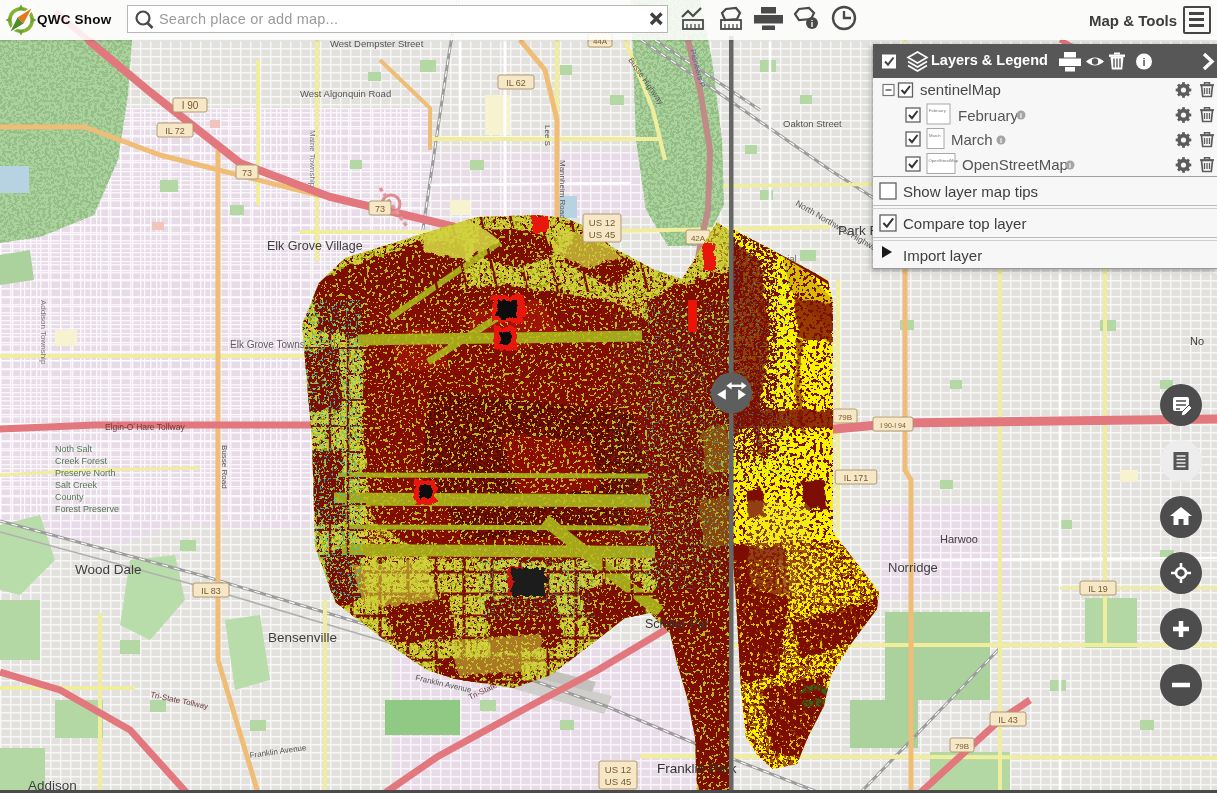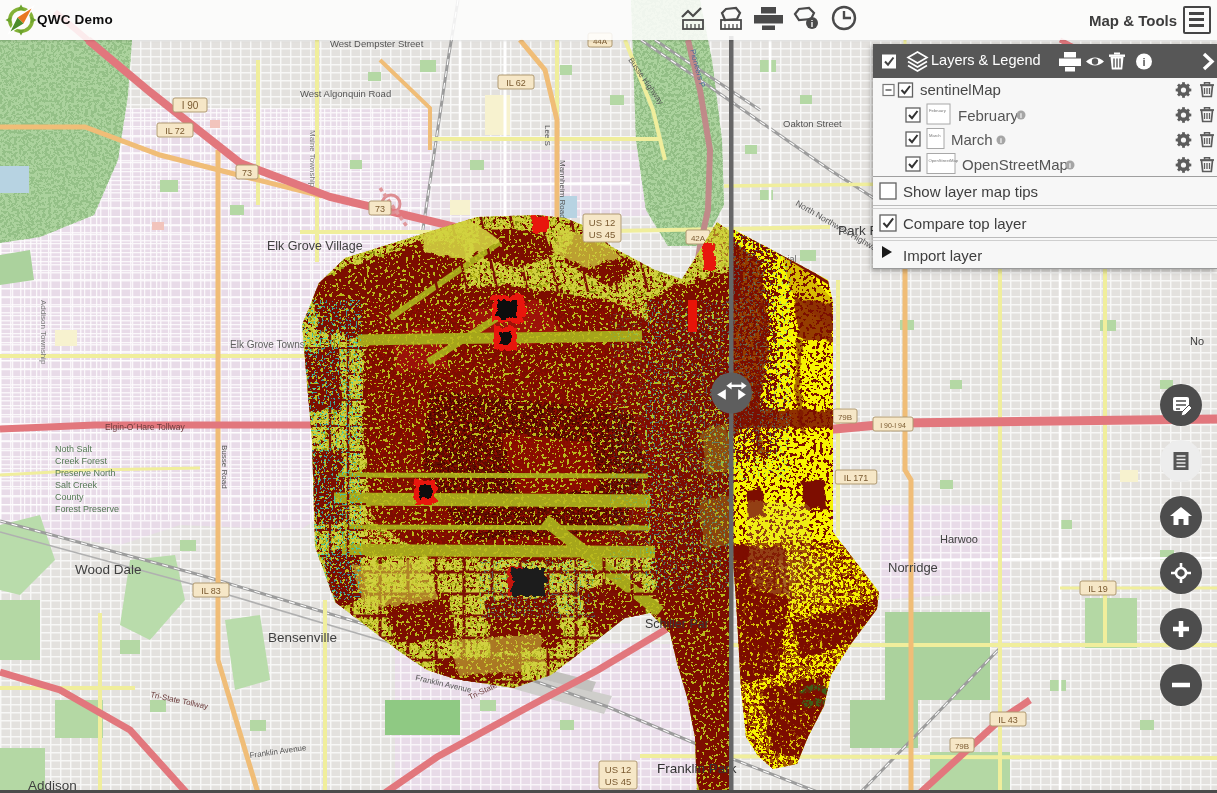--- a/index.html
+++ b/index.html
@@ -7,21 +7,21 @@
 #logo{position:absolute;left:4px;top:3px;}
 #apptitle{position:absolute;left:37px;top:12px;font-size:13.5px;font-weight:bold;color:#0d0d0d;letter-spacing:.2px;}
 #searchbox{position:absolute;left:127px;top:5px;width:541px;height:28px;background:#fff;border:1px solid #b7b7b7;box-sizing:border-box;}
 #searchtext{position:absolute;left:31px;top:5px;font-size:14.5px;color:#9b9b9b;letter-spacing:.2px;}
 #tbicons{position:absolute;left:0;top:0;}
 #maptools{position:absolute;left:1089px;top:12px;font-size:15px;font-weight:bold;color:#3d3d3d;text-align:center;}
 #burger{position:absolute;left:1183px;top:6px;width:28px;height:28px;border:2.5px solid #454545;border-radius:2px;box-sizing:border-box;}
 #burger div{position:absolute;left:4px;width:15px;height:3px;background:#454545;}
 #panel{position:absolute;left:873px;top:44px;width:344px;background:#f7f7f7;box-shadow:-2px 2px 5px rgba(0,0,0,.3);border-bottom:1px solid #999;}
 #phead{position:relative;height:34px;background:#575757;color:#fff;}
-#phead .ptitle{position:absolute;left:58px;top:8px;font-size:14.5px;font-weight:normal;}
+#phead .ptitle{position:absolute;left:58px;top:8px;font-size:14.5px;font-weight:bold;}
 #botline{position:absolute;left:0;top:790px;width:1217px;height:3px;background:#4b4b4b;}
 </style></head>
 <body>
 <div id="stage">
 <svg id="mapsvg" width="1217" height="793" viewBox="0 0 1217 793">
 <defs>
 <pattern id="st" width="10" height="8" patternUnits="userSpaceOnUse">
 <path d="M0 .7H10M.7 0V8" stroke="#ffffff" stroke-width="1.5" stroke-opacity=".85" fill="none"></path>
         </pattern>
 <pattern id="st2" width="12" height="9" patternUnits="userSpaceOnUse">
@@ -524,21 +524,29 @@
 <path d="M17,1.5 l3.2,5.5 h-6.4 z"></path>
             <path d="M17,32.5 l3.2,-5.5 h-6.4 z"></path>
 <path d="M1.5,17 l5.5,-3.2 v6.4 z"></path>
             <path d="M32.5,17 l-5.5,-3.2 v6.4 z"></path>
 </g>
 <path d="M27.5,5.5 L19.5,20.5 L13.5,14.5 Z" fill="#ffffff" stroke="#ffffff" stroke-width="2.5"></path>
 <path d="M6.5,28.5 L13.5,14.5 L19.5,20.5 Z" fill="#ffffff" stroke="#ffffff" stroke-width="2.5"></path>
 <path d="M27.5,5.5 L19.5,20.5 L13.5,14.5 Z" fill="#e87722"></path>
 <path d="M6.5,28.5 L13.5,14.5 L19.5,20.5 Z" fill="#4c8c2b"></path>
 </svg></div>
-<div id="apptitle">QWC Demo</div>
+<div id="apptitle">QWC Show</div>
+<div id="searchbox">
+        <svg width="541" height="27" viewBox="0 0 541 27" style="position:absolute;left:0;top:0">
+<circle cx="15" cy="12" r="6.5" stroke="#4a4a4a" stroke-width="2.2" fill="none"></circle>
+<path d="M19.5,17 l5,5" stroke="#4a4a4a" stroke-width="2.6"></path>
+<path d="M523,7.5 l10.5,10.5 M533.5,7.5 l-10.5,10.5" stroke="#3f3f3f" stroke-width="3.4"></path>
+</svg>
+        <div id="searchtext">Search place or add map...</div>
+      </div>
 <svg id="tbicons" width="880" height="40" viewBox="0 0 880 40">
         <g stroke="#4a4a4a" fill="none" stroke-width="2.2">
 <path d="M682,17 l6,-6 l5,5 l8,-8"></path>
 <rect x="683" y="20" width="20" height="9" stroke-width="1.8"></rect>
 <path d="M687,24 v5 M691,24 v5 M695,24 v5 M699,24 v5" stroke-width="1.3"></path>
         </g>
 <g stroke="#4a4a4a" fill="none" stroke-width="2.2">
 <path d="M722,13 l4,-4 l10,-1 l4,5 l-3,6 l-12,1 z"></path>
 <rect x="721" y="20" width="20" height="9" stroke-width="1.8"></rect>
 <path d="M725,24 v5 M729,24 v5 M733,24 v5 M737,24 v5" stroke-width="1.3"></path>

